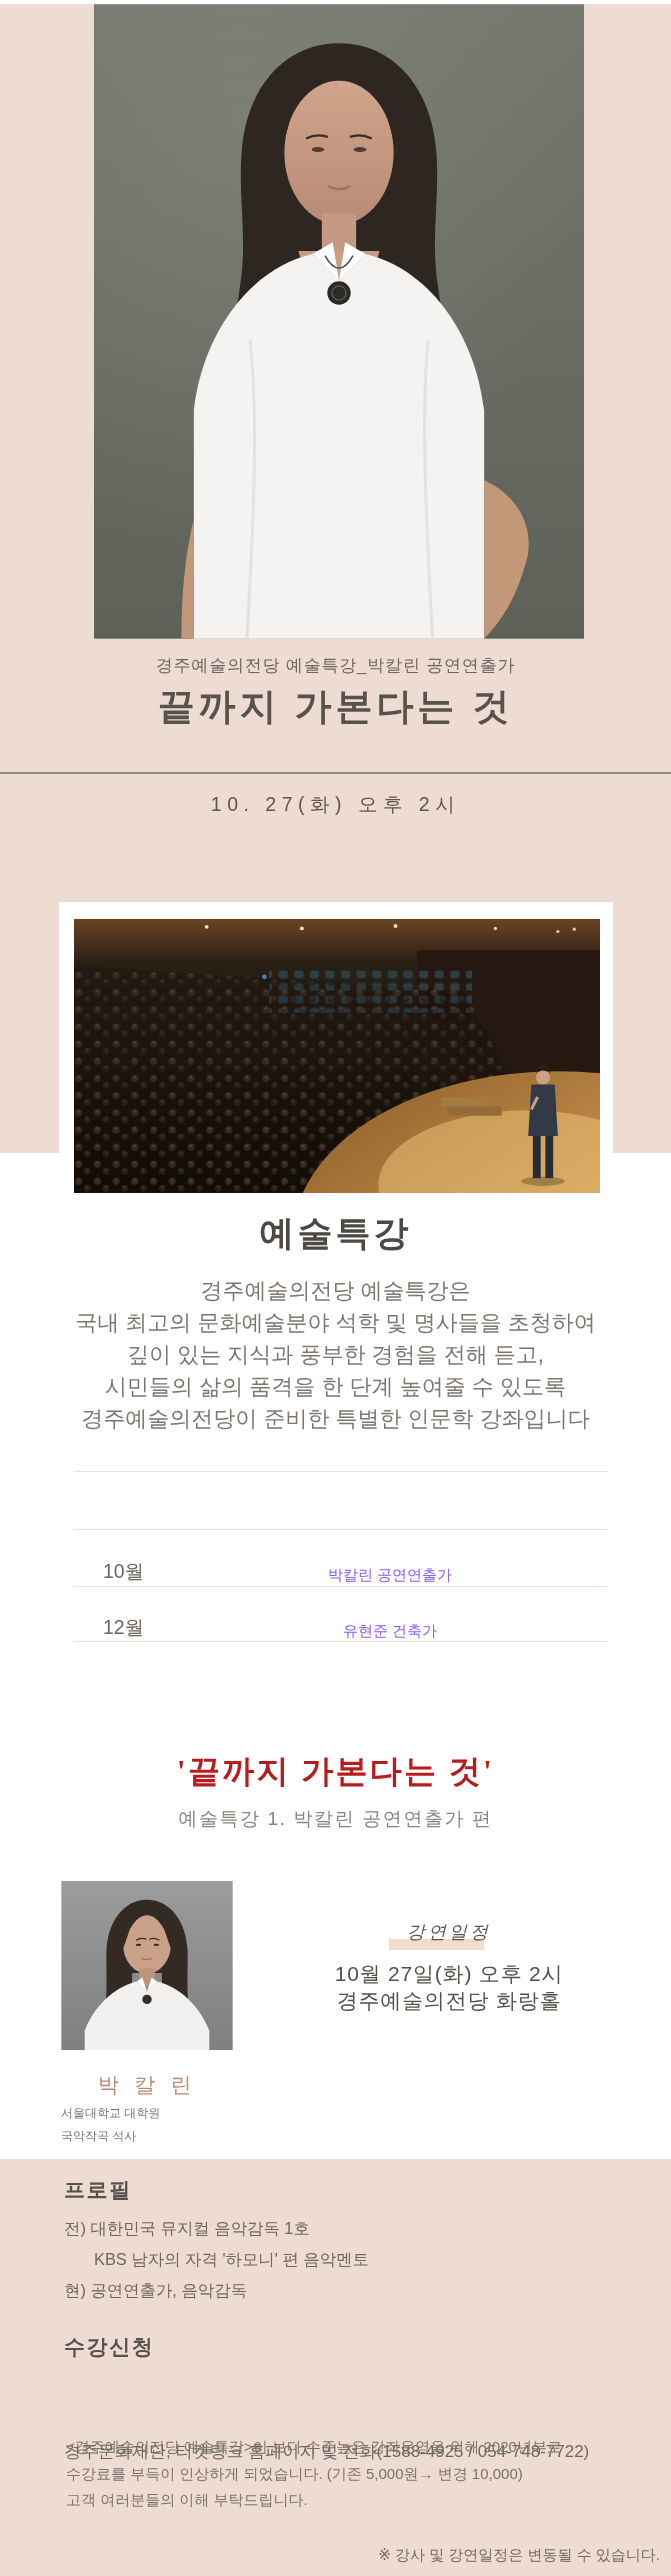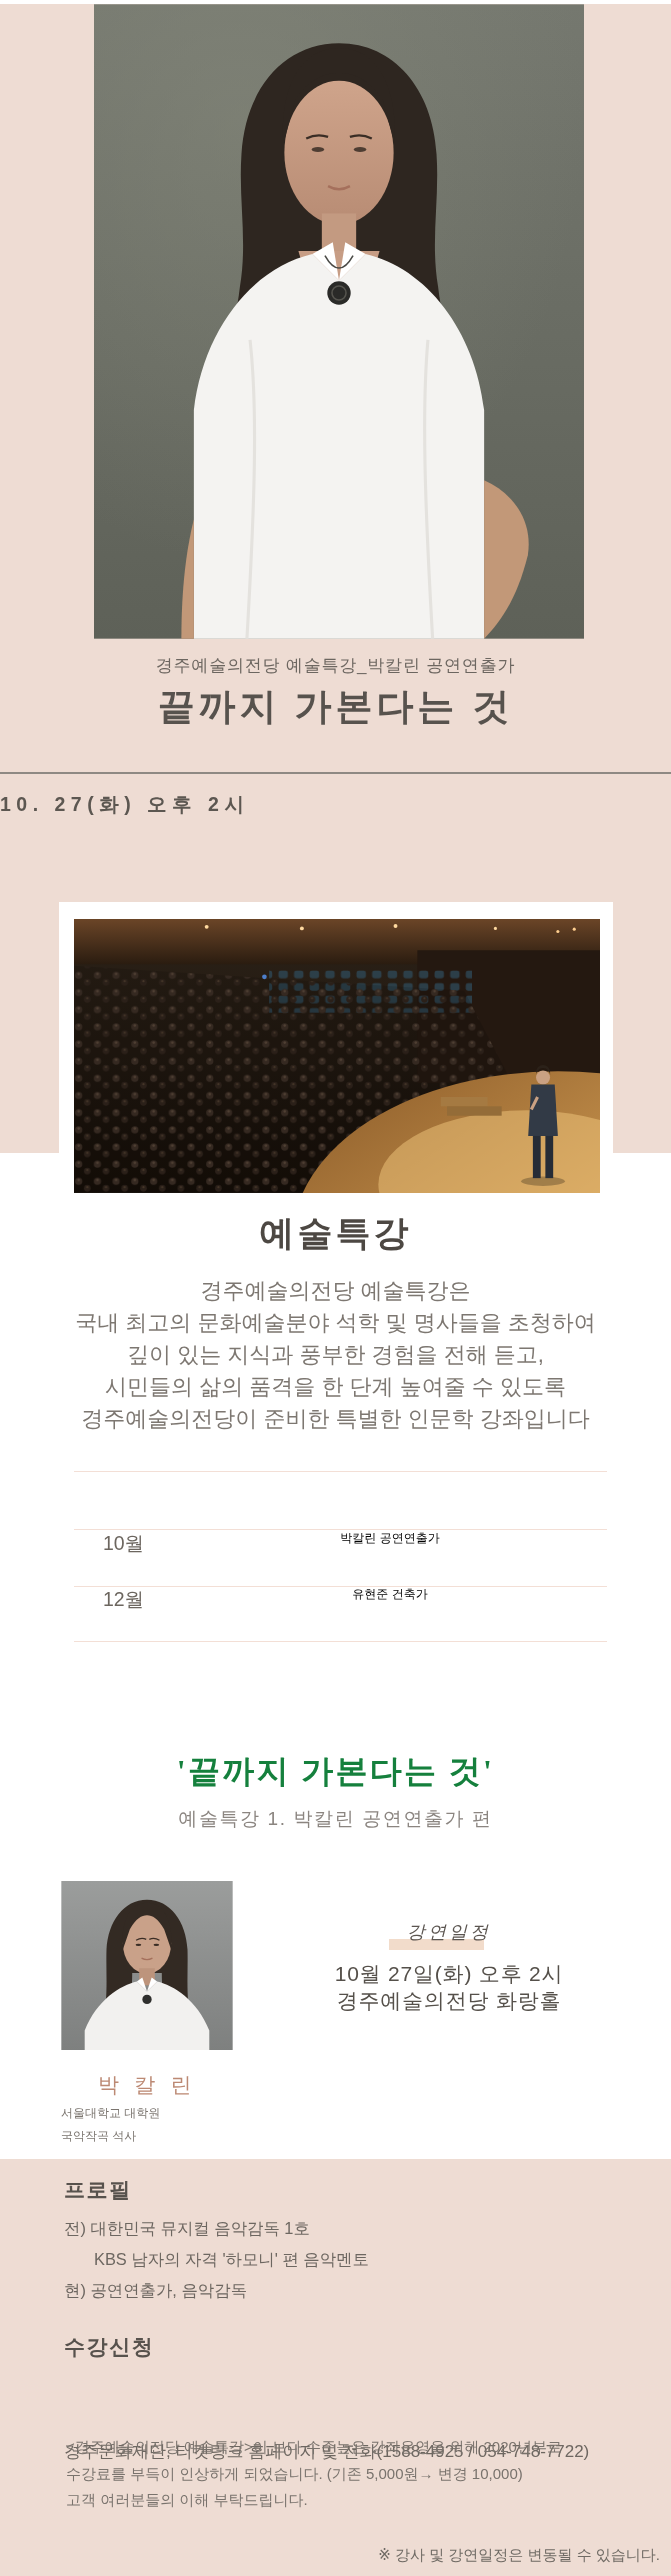--- a/index.html
+++ b/index.html
@@ -12,42 +12,42 @@
   .abs{position:absolute;}
   
   .hero-bg{left:0;top:0;width:671px;height:1149px;background:#eedcd3;}
   .white-card{left:59px;top:898px;width:554px;height:251px;background:#ffffff;}
   .hero-portrait{left:94px;top:0;width:490px;height:635px;display:block;}
   .hero-kicker{left:0;top:650px;width:671px;text-align:center;
     font-size:17px;letter-spacing:0.8px;color:#6c6660;}
   .hero-title{left:0;top:678px;width:671px;text-align:center;
     font-size:37px;font-weight:600;letter-spacing:3.9px;color:#57524d;}
   .hero-divider{left:0;top:768px;width:671px;height:1.6px;background:#8e8983;}
-  .hero-date{left:0;top:787px;width:671px;text-align:left;
-    font-size:19.5px;font-weight:700;letter-spacing:5.5px;color:#5c5751;}
+  .hero-date{left:0;top:787px;width:671px;text-align:center;
+    font-size:19.5px;font-weight:400;letter-spacing:5.5px;color:#5c5751;}
   .hall-photo{left:74px;top:915px;width:526px;height:274px;display:block;}
   
   .about-heading{left:0;top:1206px;width:671px;text-align:center;
     font-family:"Liberation Serif","DejaVu Serif",serif;
     font-size:35px;font-weight:700;letter-spacing:3.1px;color:#4d4843;}
   .about-desc{left:0;top:1271px;width:671px;text-align:center;
     font-size:22px;line-height:32px;color:#7d7771;}
   
   .tline{left:74px;width:533px;height:0.8px;background:#f3dfd6;}
   .tline1{top:1467px;} .tline2{top:1525px;} .tline3{top:1582px;} .tline4{top:1637px;}
   .program-header{left:74px;top:1485px;width:533px;text-align:center;
     font-size:19px;letter-spacing:0.8px;color:#5c5650;}
-  .program-row{left:74px;width:533px;height:55px;display:flex;align-items:flex-start;}
+  .program-row{left:74px;width:533px;height:55px;display:flex;align-items:flex-end;}
   .program-row1{top:1526px;} .program-row2{top:1582px;}
   .cell-month{width:99px;text-align:center;font-size:19.5px;color:#6c665f;}
-  .cell-speaker{flex:1;text-align:center;font-size:12px;color:#000000;}
+  .cell-speaker{flex:1;text-align:center;font-size:15px;color:#8b5cf6;}
   
   .quote-title{left:0;top:1746px;width:671px;text-align:center;
     font-family:"Liberation Serif","DejaVu Serif",serif;
-    font-size:32px;font-weight:600;letter-spacing:2.3px;color:#15803d;}
+    font-size:32px;font-weight:600;letter-spacing:2.3px;color:#b91c1c;}
   .quote-subtitle{left:0;top:1802px;width:671px;text-align:center;
     font-size:19px;letter-spacing:1.6px;color:#8b8580;}
   .thumb-photo{left:61px;top:1877px;width:172px;height:169px;display:block;}
   .schedule-highlight{left:389px;top:1935px;width:95px;height:11px;background:#f2dccb;}
   .schedule-label{left:258px;top:1916px;width:382px;text-align:center;
     font-size:18px;letter-spacing:3.1px;color:#5b5550;font-style:italic;}
   .schedule-datetime{left:258px;top:1956px;width:382px;text-align:center;
     font-size:21px;font-weight:500;letter-spacing:0.8px;color:#55504a;}
   .schedule-venue{left:258px;top:1983px;width:382px;text-align:center;
     font-size:21px;font-weight:500;letter-spacing:0.8px;color:#55504a;}

